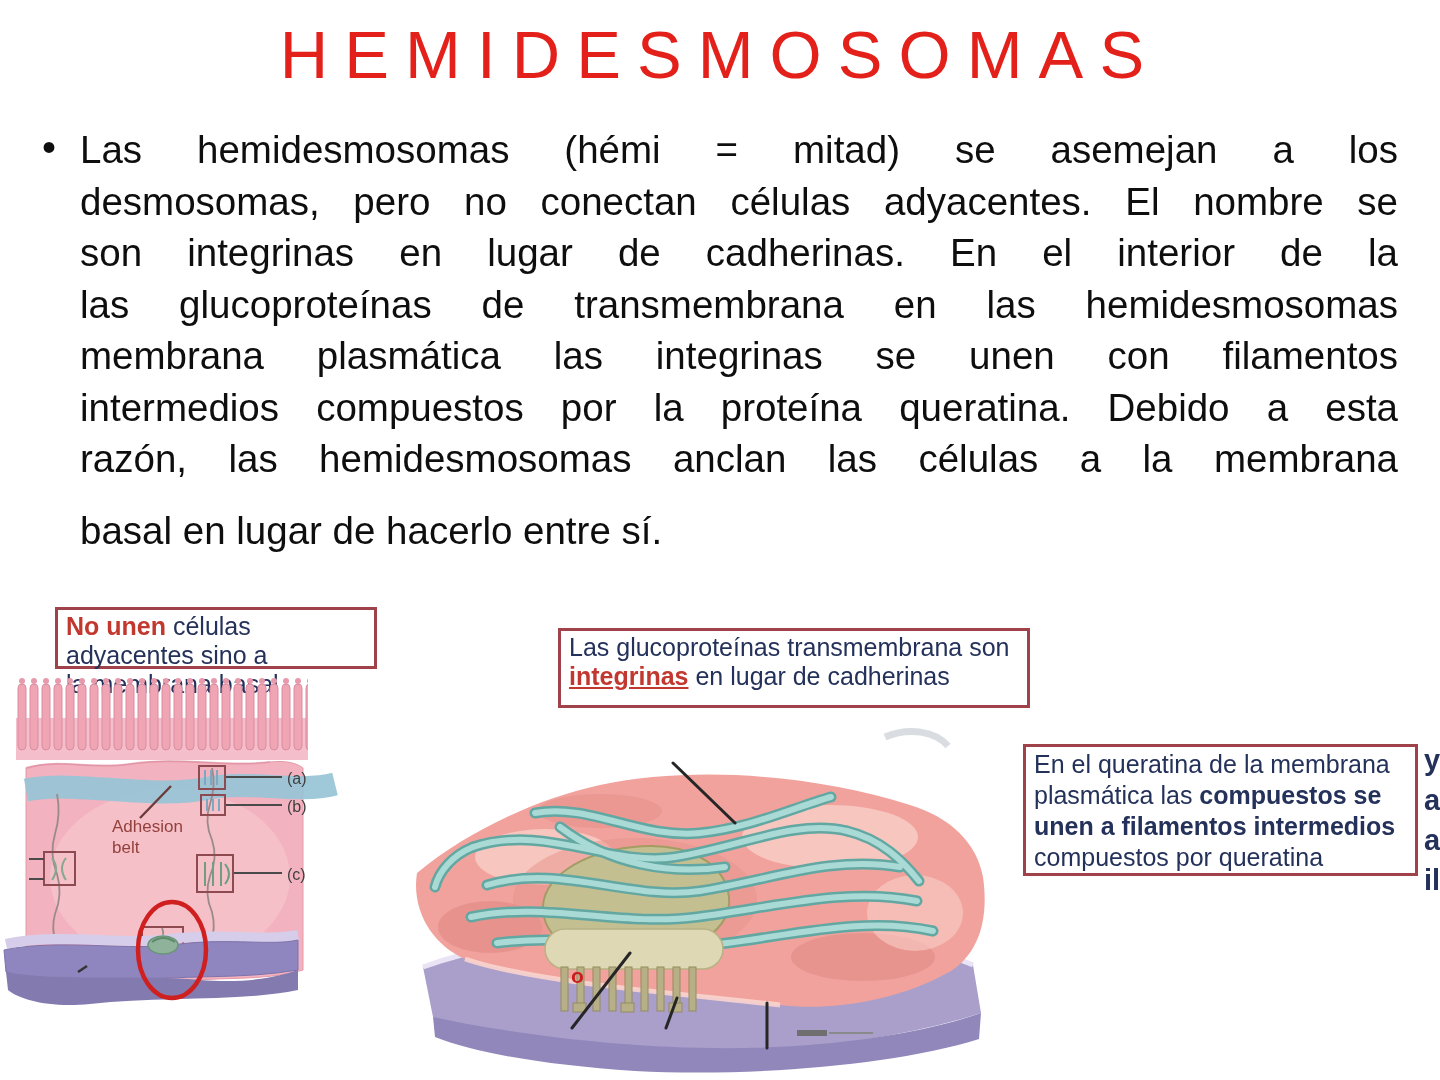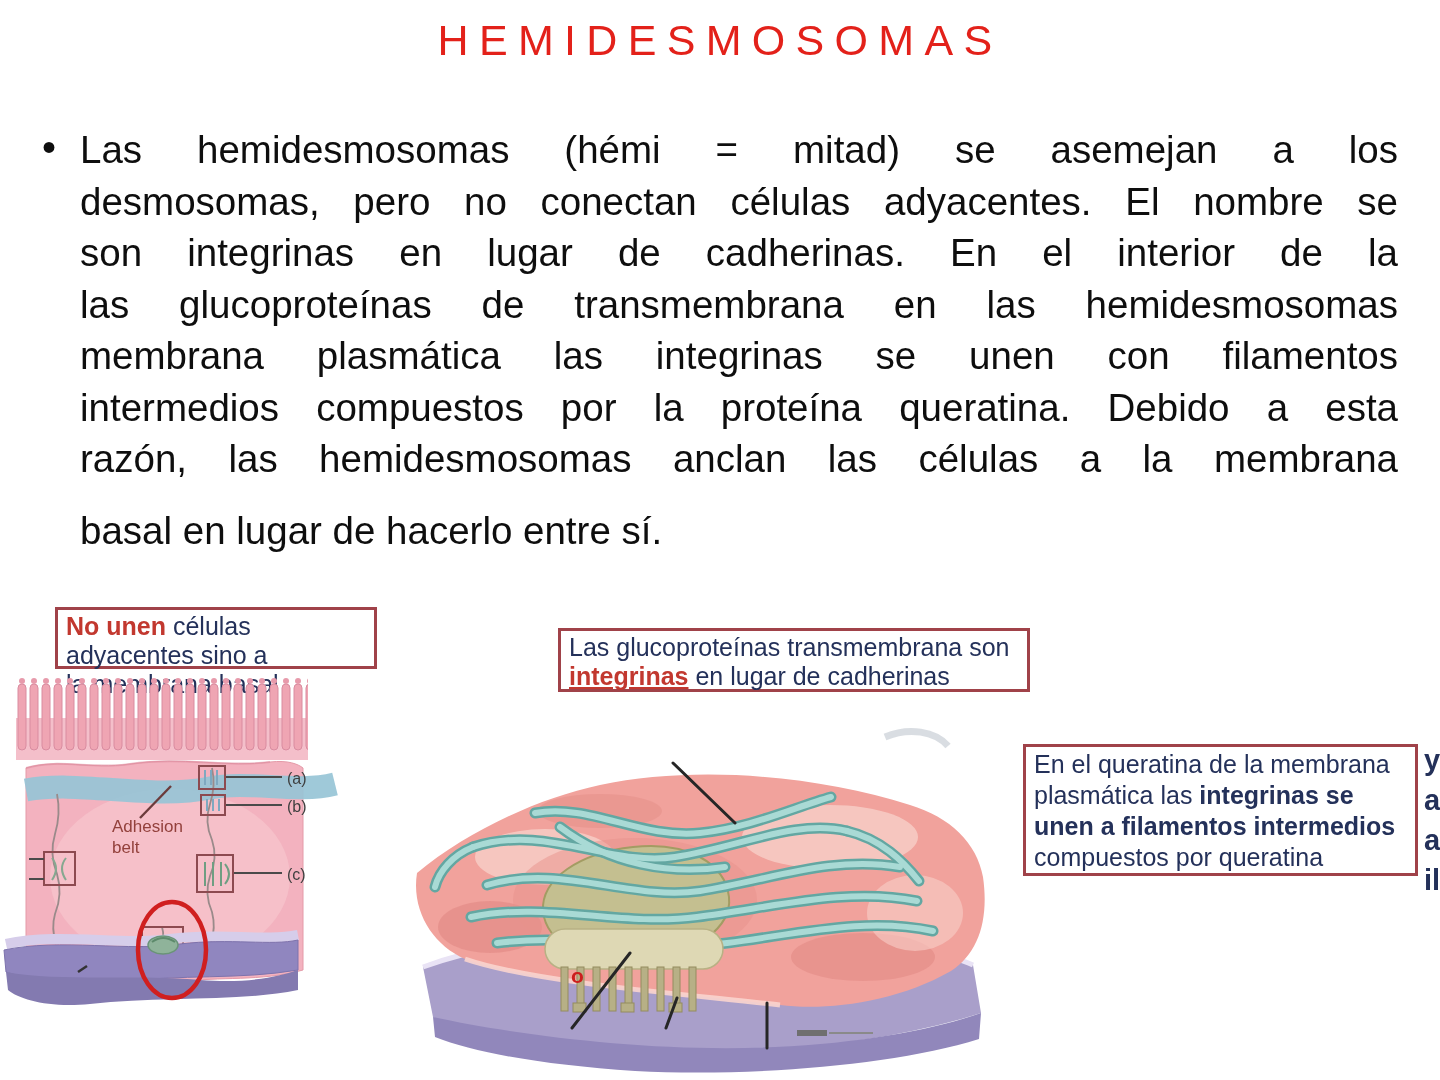--- a/index.html
+++ b/index.html
@@ -5,21 +5,21 @@
   html,body{margin:0;padding:0;}
   body{
     width:1440px;height:1080px;background:#ffffff;overflow:hidden;position:relative;
     font-family:"Liberation Sans",sans-serif;
   }
   .slide{position:absolute;inset:0;width:1440px;height:1080px;}
 
   
   .title{
     position:absolute;top:16px;left:0;width:1440px;text-align:center;
-    font-size:43px;font-weight:400;letter-spacing:0.24em;color:#e3211a;
+    font-size:67px;font-weight:400;letter-spacing:0.24em;color:#e3211a;
     white-space:nowrap;
   }
 
   
   .body-block{position:absolute;top:124px;left:80px;width:1318px;}
   .bullet{
     position:absolute;left:-38px;top:-2px;font-size:40px;color:#0e0e0e;line-height:51px;
   }
   .body-line{
     font-size:38.5px;line-height:51.5px;color:#0e0e0e;
@@ -29,21 +29,21 @@
 
   
   .callout{
     position:absolute;box-sizing:border-box;border:3px solid #a04249;background:transparent;
     color:#24315a;padding:2px 8px;font-family:"Liberation Sans",sans-serif;
   }
   .callout .red{color:#c2382f;font-weight:700;}
   .callout .red-u{color:#c2382f;font-weight:700;text-decoration:underline;}
   .callout .bold{font-weight:700;}
   .callout-left{left:55px;top:607px;width:322px;height:62px;font-size:25px;line-height:29px;}
-  .callout-mid{left:558px;top:628px;width:472px;height:64px;font-size:25px;line-height:29px;}
+  .callout-mid{left:558px;top:628px;width:472px;height:80px;font-size:25px;line-height:29px;}
   .callout-right{left:1023px;top:744px;width:395px;height:132px;font-size:25px;line-height:31px;}
 
   .fig{position:absolute;}
   .fig-left{left:0;top:672px;width:345px;height:408px;}
   .fig-mid{left:395px;top:715px;width:610px;height:365px;}
 
   
   .edge-frags{position:absolute;left:1424px;top:740px;width:16px;height:160px;overflow:hidden;}
   .edge-frag{
     display:block;width:16px;height:40px;overflow:hidden;white-space:nowrap;
@@ -74,21 +74,21 @@
     <span>la membrana basal</span>
   </div>
 
   <div class="callout callout-mid">
     <span>Las glucoproteínas transmembrana son</span><br>
     <span class="red-u">integrinas</span><span> en lugar de cadherinas</span>
   </div>
 
   <div class="callout callout-right">
     <span>En el queratina de la membrana</span><br>
-    <span>plasmática las </span><span class="bold">integrinas se</span><br>
+    <span>plasmática las </span><span class="bold">compuestos se</span><br>
     <span class="bold">unen a filamentos intermedios</span><br>
     <span>compuestos por queratina</span>
   </div>
 
   <svg class="fig fig-left" viewBox="0 0 345 408">
     <defs>
       <pattern id="villi" x="16" y="2" width="12" height="200" patternUnits="userSpaceOnUse">
         <rect x="2" y="10" width="8" height="66" rx="4" fill="#efa5b3" stroke="#d98ca0" stroke-width="1"></rect>
         <circle cx="6" cy="7" r="3" fill="#e79aab"></circle>
       </pattern>

